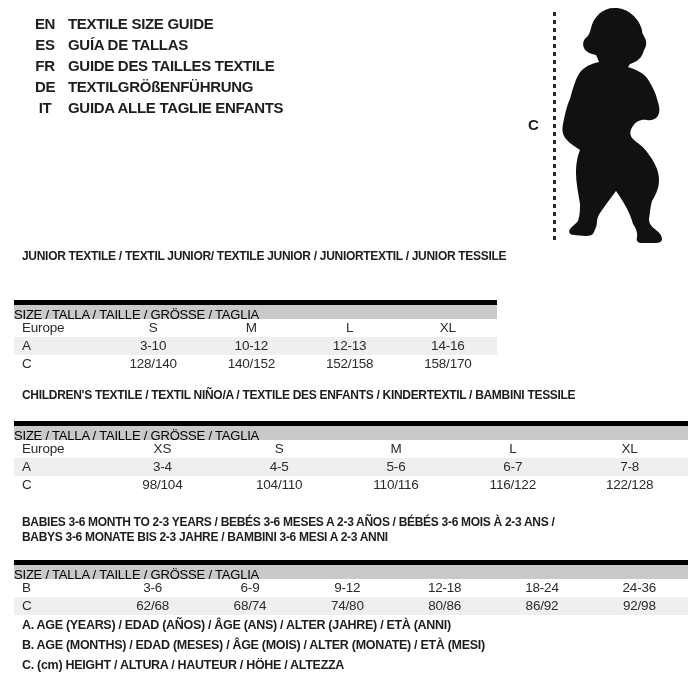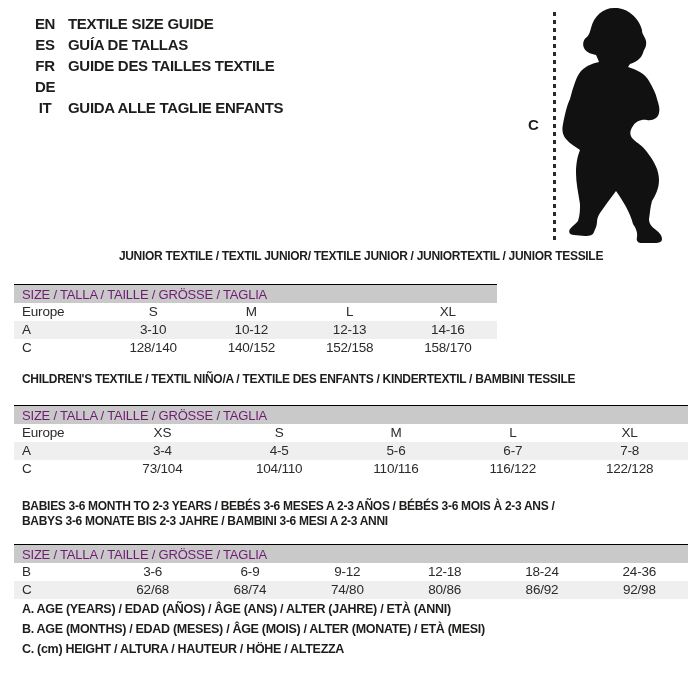--- a/index.html
+++ b/index.html
@@ -20,29 +20,29 @@
   }
   .measure-label{position:absolute;left:528px;top:116px;font-size:15px;font-weight:bold;}
   .baby-svg{position:absolute;left:552px;top:5px;width:140px;height:245px;}
 
   
   .content{position:absolute;left:0;top:246px;width:700px;}
   .section-title{
     margin-left:22px;font-weight:bold;font-size:12px;letter-spacing:-0.3px;
     line-height:15px;white-space:nowrap;
   }
-  .t1{padding-top:3px;margin-bottom:20px;text-align:center;}
+  .t1{padding-top:3px;margin-bottom:36px;}
   .t2{margin-top:15px;margin-bottom:18px;}
   .t3{margin-top:21px;margin-bottom:15px;}
   .size-table{margin-left:14px;}
   .w1{width:483px;}
   .w2{width:674px;}
   .thead{
-    height:19px;line-height:19px;background:#c9c9c9;border-top:1px solid #000000;
-    padding-left:8px;font-size:13px;color:#701a75;box-sizing:border-box;
+    height:19px;line-height:19px;background:#c9c9c9;border-top:5px solid #000000;
+    font-size:13px;color:#000000;box-sizing:border-box;
     letter-spacing:-0.2px;
   }
   .trow{display:flex;height:18px;line-height:18px;font-size:13.5px;color:#2b2b2b;letter-spacing:-0.2px;}
   .trow.alt{background:#efefef;}
   .tlabel{width:90px;padding-left:8px;box-sizing:border-box;}
   .tcell{flex:1;text-align:center;}
 
   
   .footnotes{margin-left:22px;}
   .footnote{font-weight:bold;font-size:12.5px;letter-spacing:-0.3px;line-height:20px;white-space:nowrap;}
@@ -60,20 +60,21 @@
     <div class="lang-row">
       <span class="lang-code">ES</span>
       <span class="lang-label">GUÍA DE TALLAS</span>
     </div>
     <div class="lang-row">
       <span class="lang-code">FR</span>
       <span class="lang-label">GUIDE DES TAILLES TEXTILE</span>
     </div>
     <div class="lang-row">
       <span class="lang-code">DE</span>
+      <span class="lang-label">TEXTILGRÖßENFÜHRUNG</span>
     </div>
     <div class="lang-row">
       <span class="lang-code">IT</span>
       <span class="lang-label">GUIDA ALLE TAGLIE ENFANTS</span>
     </div>
   </div>
 
   <div class="measure-line"></div>
   <div class="measure-label">C</div>
 
@@ -167,21 +168,21 @@
         <div class="trow alt">
           <div class="tlabel">A</div>
           <div class="tcell">3-4</div>
           <div class="tcell">4-5</div>
           <div class="tcell">5-6</div>
           <div class="tcell">6-7</div>
           <div class="tcell">7-8</div>
         </div>
         <div class="trow">
           <div class="tlabel">C</div>
-          <div class="tcell">73/104</div>
+          <div class="tcell">98/104</div>
           <div class="tcell">104/110</div>
           <div class="tcell">110/116</div>
           <div class="tcell">116/122</div>
           <div class="tcell">122/128</div>
         </div>
       </div>
 
     <div class="section-title t3">
       <div>BABIES 3-6 MONTH TO 2-3 YEARS / BEBÉS 3-6 MESES A 2-3 AÑOS / BÉBÉS 3-6 MOIS À 2-3 ANS /</div>
       <div>BABYS 3-6 MONATE BIS 2-3 JAHRE / BAMBINI 3-6 MESI A 2-3 ANNI</div>

